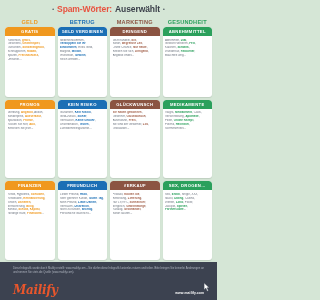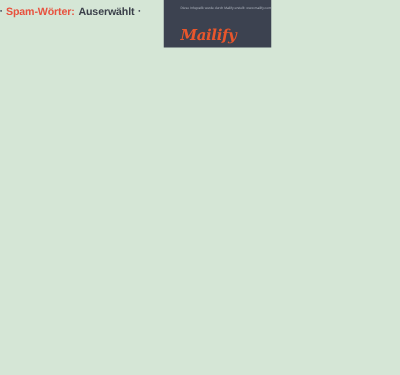--- a/index.html
+++ b/index.html
@@ -6,21 +6,21 @@
   html, body {
     width: 217px; height: 300px;
     overflow: hidden;
     background: #d5e6d6;
     font-family: "Liberation Sans", sans-serif;
   }
   #page {
     position: relative;
     width: 217px; height: 300px;
     background: #d5e6d6;
-    display: flex; flex-direction: row;
+    display: flex; flex-direction: column;
   }
 
   
   .title-bar {
     height: 18px;
     display: flex; align-items: center; justify-content: center;
     gap: 3px;
     flex: 0 0 auto;
   }
   .title-dot { font-size: 5px; color: #3d4450; line-height: 1; }

